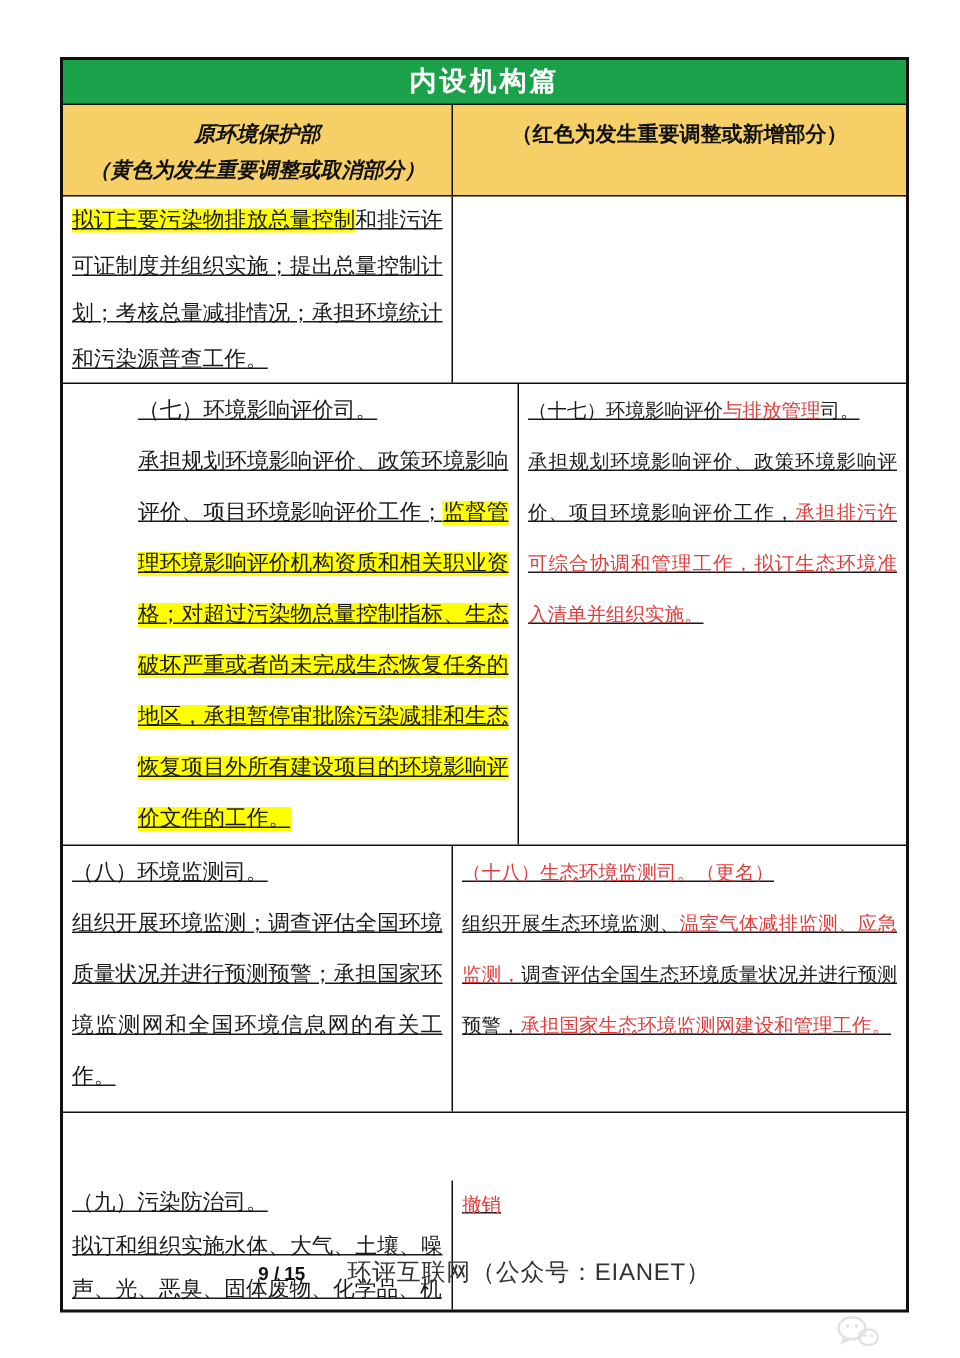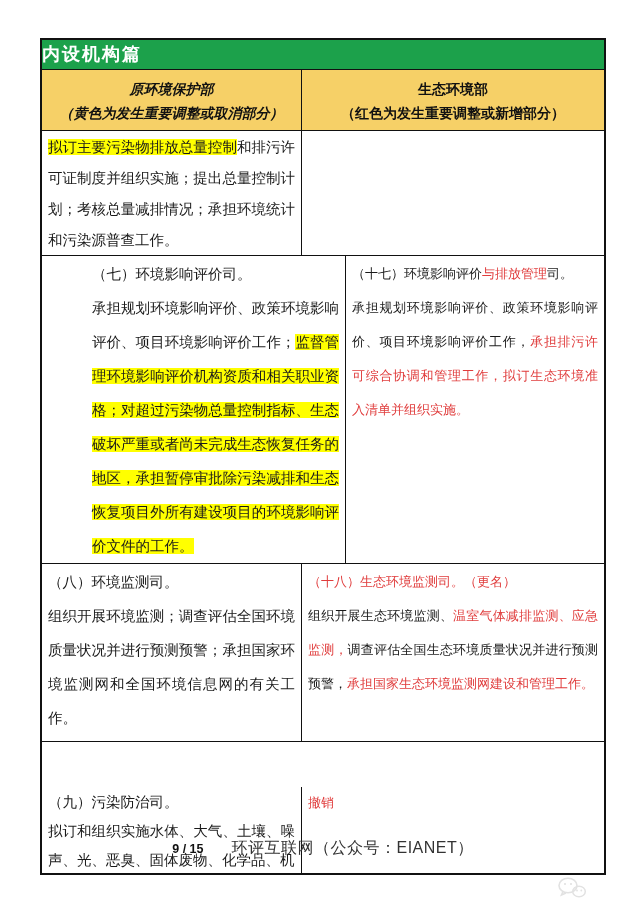--- a/index.html
+++ b/index.html
@@ -11,21 +11,21 @@
     overflow:hidden;
   }
   .doc-table{
     position:absolute;left:40px;top:38px;width:566px;
     border:2px solid #111;box-sizing:border-box;background:#fff;
   }
   .green-header{
     height:29px;line-height:29px;
     background:var(--header-green,#1ca14b);
     border-bottom:1px solid #111;
-    color:#ffffff;
+    color:#ffffff;text-align:center;
     font-family:"Liberation Sans","DejaVu Sans",sans-serif;
     font-weight:bold;font-size:18px;letter-spacing:2px;
   }
   .col-header-row{
     display:flex;height:60px;
     background:var(--header-yellow,#f6d067);
     border-bottom:1px solid #111;
   }
   .col-header{
     box-sizing:border-box;padding-top:7px;
@@ -36,21 +36,21 @@
   .col-header.c-left{width:260px;border-right:1px solid #111;font-style:italic;}
   .col-header.c-right{flex:1;}
   .body-row{display:flex;border-bottom:1px solid #111;}
   .body-row.last{border-bottom:none;margin-top:45px;}
   .cell{
     box-sizing:border-box;padding:1px 6px 0 6px;
     text-align:justify;overflow:hidden;
   }
   .cell.c-left{width:260px;border-right:1px solid #111;font-size:14.5px;}
   .cell.c-right{flex:1;font-size:13px;}
-  .cell p{margin:0;}
+  .cell p{margin:0;text-decoration:underline;}
   .row-1{height:124px;}.row-1 .cell{line-height:31px;}
   .row-2{height:307px;padding-left:44px;}.row-2 .cell{line-height:34px;}
   .row-3{height:177px;}.row-3 .cell{line-height:34px;}
   .row-4{height:86px;} .row-4 .cell{line-height:29px;}
   .seg-n{color:#1a1a1a;}
   .seg-hl{background:var(--highlight-yellow,#ffff00);color:#1a1a1a;}
   .seg-red{color:var(--red-text,#e03c3c);}
   .page-footer{
     position:absolute;left:40px;top:838px;width:566px;
     display:flex;justify-content:center;align-items:baseline;gap:28px;
@@ -74,21 +74,20 @@
   <div class="green-header">
     <span>内设机构篇</span>
   </div>
 
   <div class="col-header-row">
     <div class="col-header c-left">
       <div>原环境保护部</div>
       <div>（黄色为发生重要调整或取消部分）</div>
     </div>
     <div class="col-header c-right">
-      <div>生态环境部</div>
       <div>（红色为发生重要调整或新增部分）</div>
     </div>
   </div>
 
   <div class="body-row row-1">
     <div class="cell c-left">
         <p><span class="seg-hl">拟订主要污染物排放总量控制</span><span class="seg-n">和排污许可证制度并组织实施；提出总量控制计划；考核总量减排情况；承担环境统计和污染源普查工作。</span></p>
       </div>
     <div class="cell c-right"></div>
   </div>

